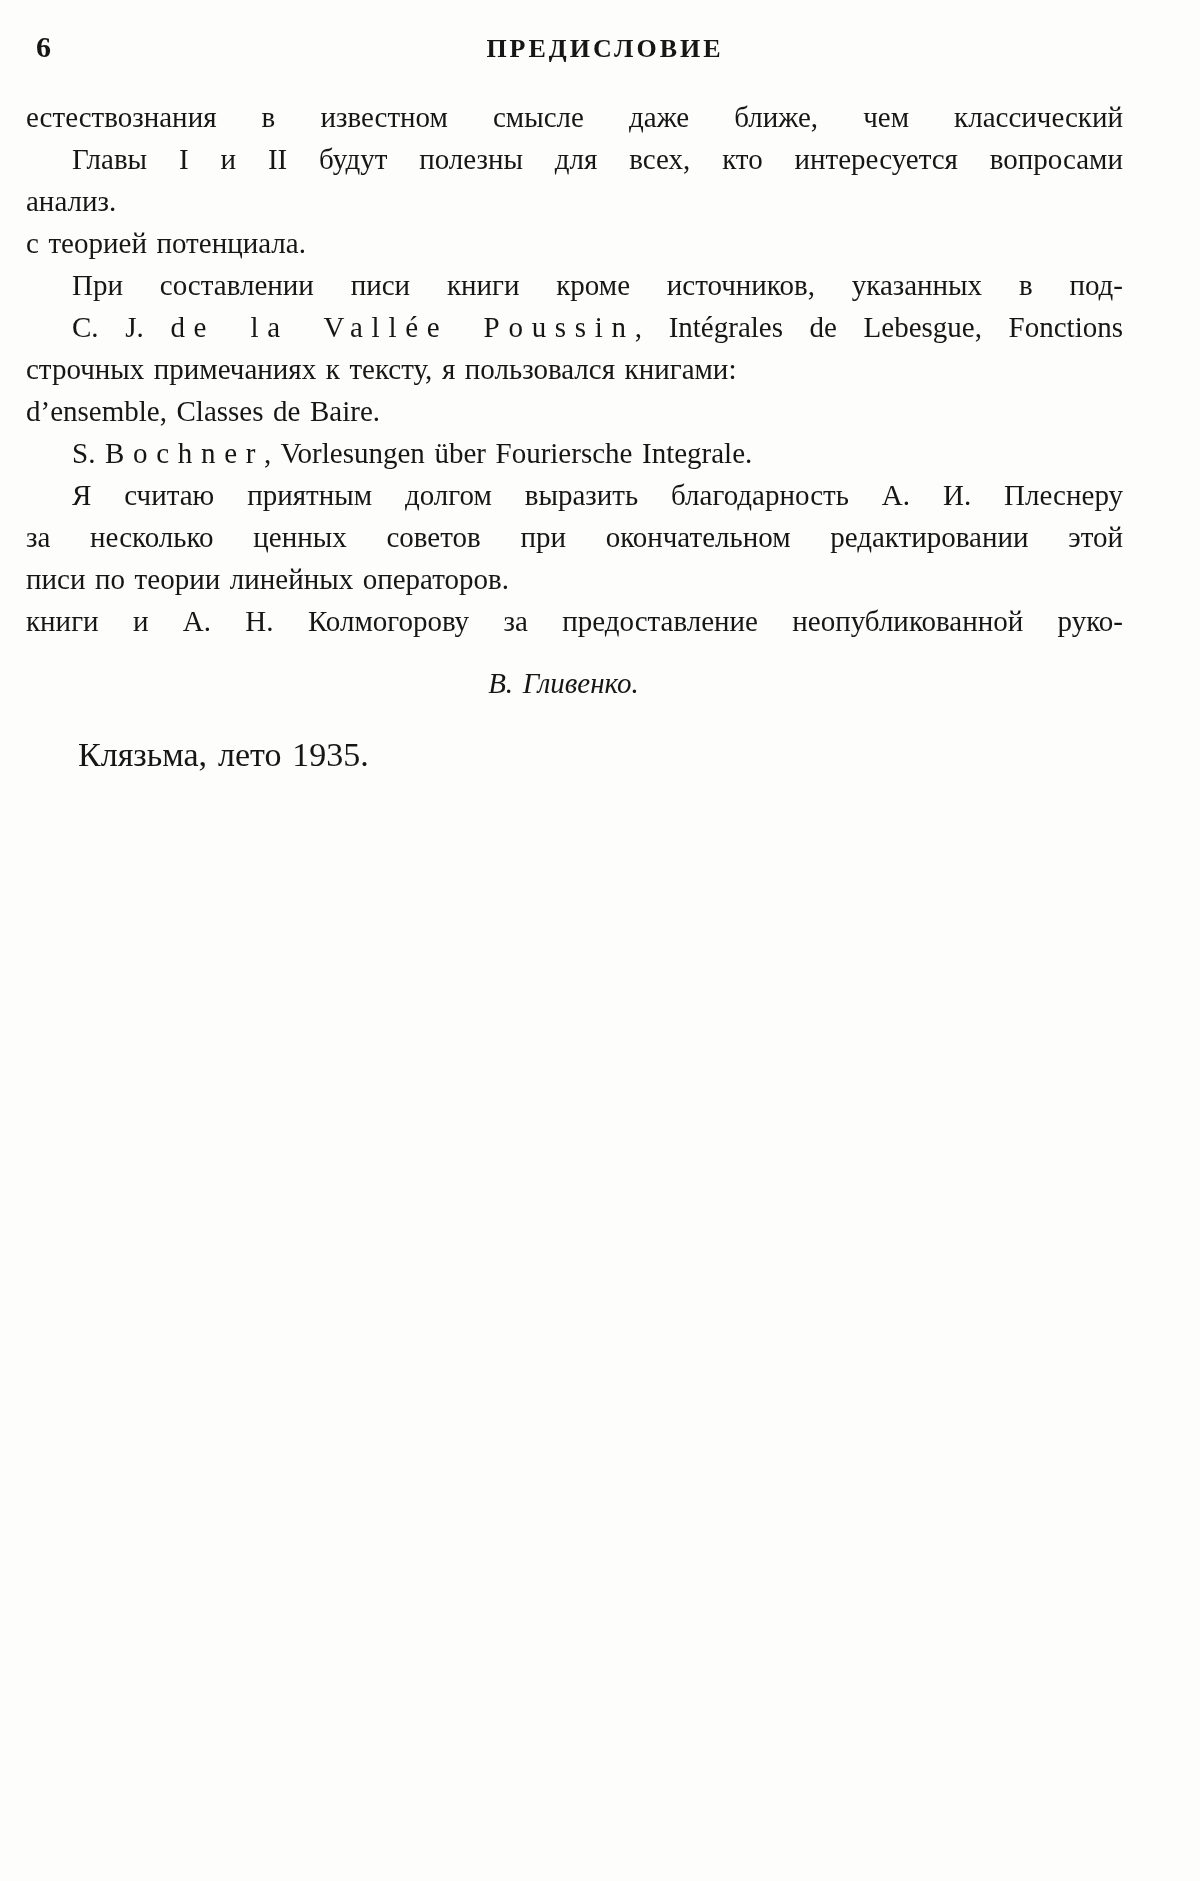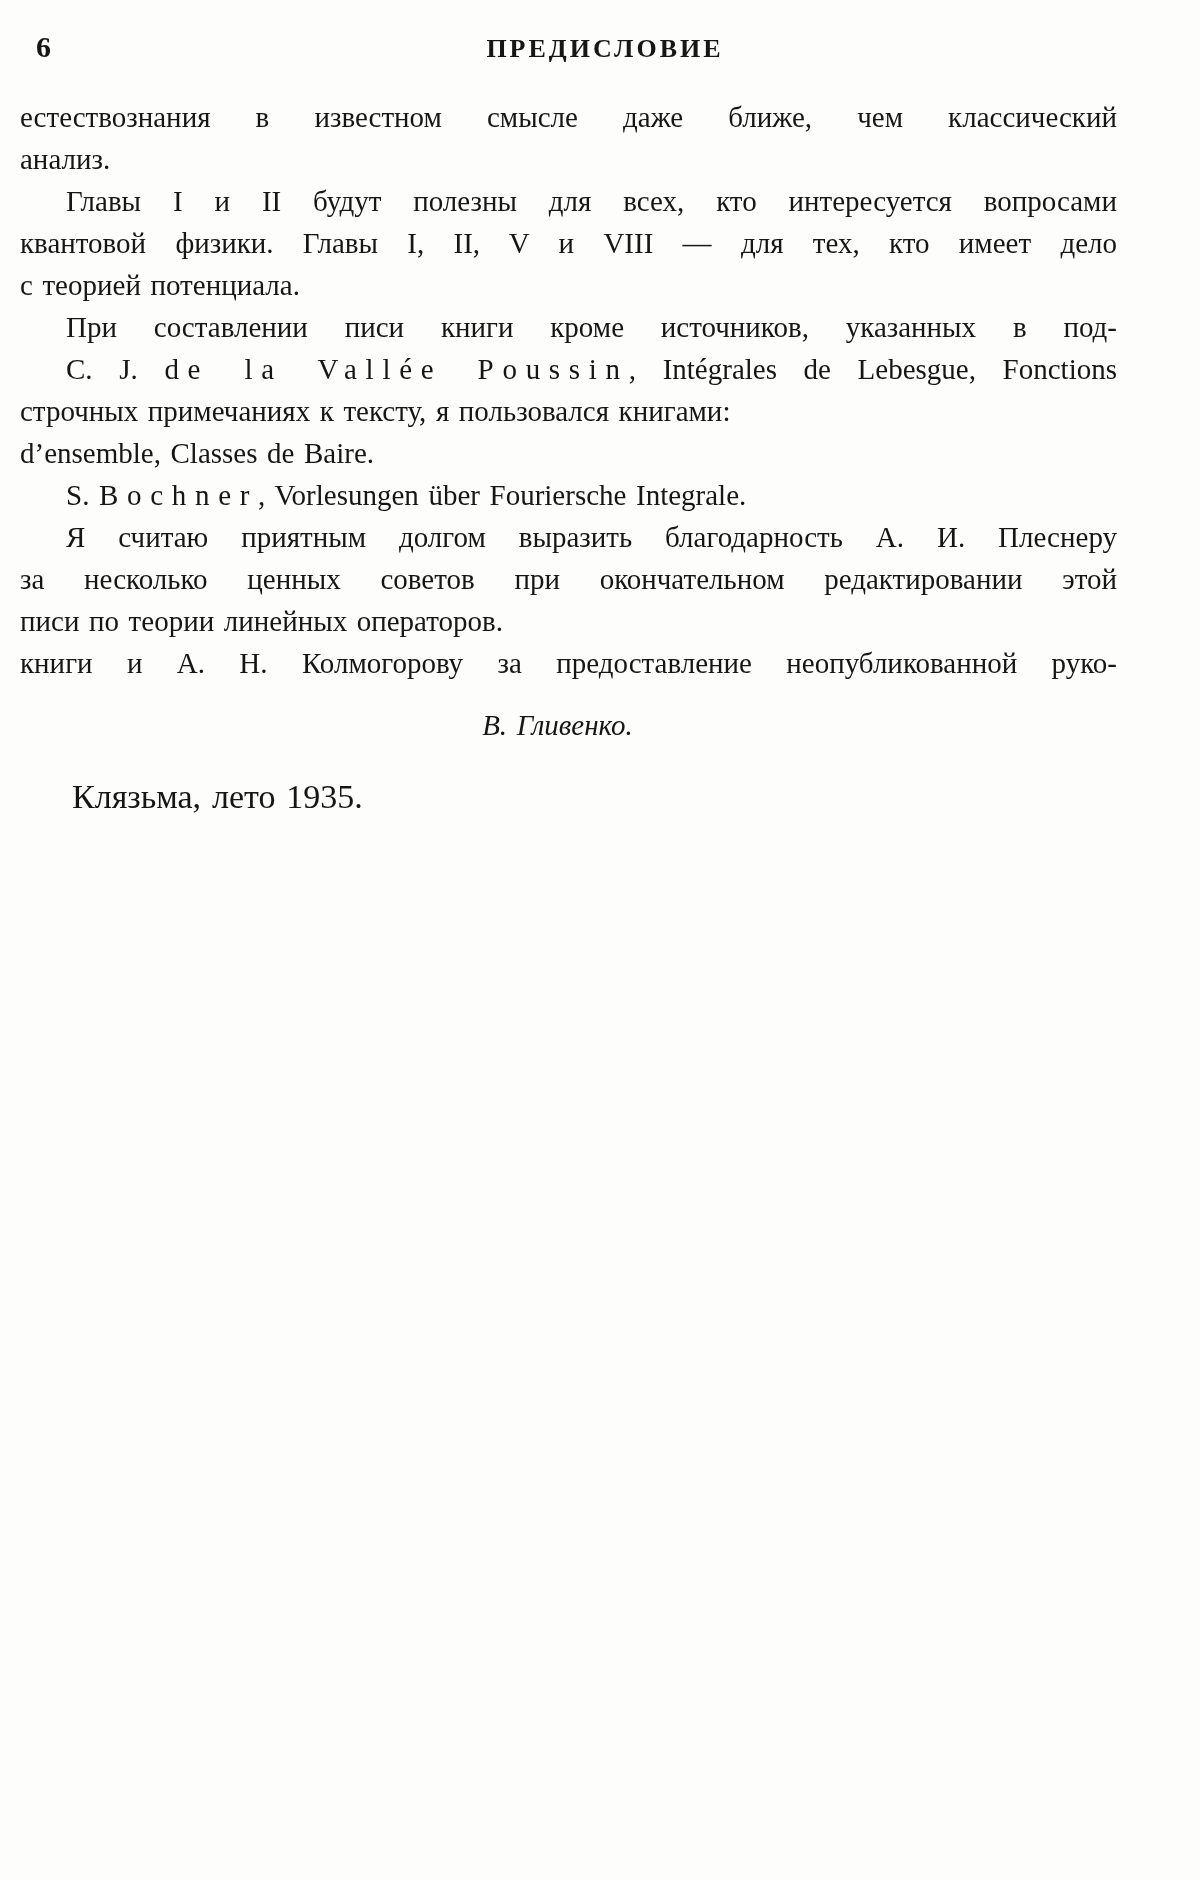--- a/index.html
+++ b/index.html
@@ -31,21 +31,21 @@
     left: 0;
     width: 1210px;
     text-align: center;
     font-size: 26px;
     font-weight: bold;
     letter-spacing: 3px;
   }
   .body-text {
     position: absolute;
     top: 96px;
-    left: 20px;
+    left: 26px;
     width: 1097px;
     font-size: 29px;
     line-height: 42px;
     word-spacing: 0.08em;
   }
   .line {
     height: 42px;
     white-space: nowrap;
   }
   .line.j {
@@ -78,23 +78,22 @@
 
 <div class="page">
 
   <div class="folio">6</div>
 
   <div class="running-header">ПРЕДИСЛОВИЕ</div>
 
   <div class="body-text">
 
     <div class="line j">естествознания в известном смысле даже ближе, чем классический</div>
+    <div class="line j ind">Главы I и II будут полезны для всех, кто интересуется вопросами</div>
     <div class="line">анализ.</div>
-    <div class="line j ind">Главы I и II будут полезны для всех, кто интересуется вопросами</div>
-    <div class="line j">квантовой физики. Главы I, II, V и VIII — для тех, кто имеет дело</div>
     <div class="line">с теорией потенциала.</div>
     <div class="line j ind">При составлении писи книги кроме источников, указанных в под-</div>
     <div class="line j ind"><span>C. J. </span><span class="sperr">de la Vallée Poussin</span><span>, Intégrales de Lebesgue, Fonctions</span></div>
 
     <div class="line">строчных примечаниях к тексту, я пользовался книгами:</div>
 
     <div class="line">d’ensemble, Classes de Baire.</div>
 
     <div class="line ind"><span>S. </span><span class="sperr">Bochner</span><span>, Vorlesungen über Fouriersche Integrale.</span></div>
 

